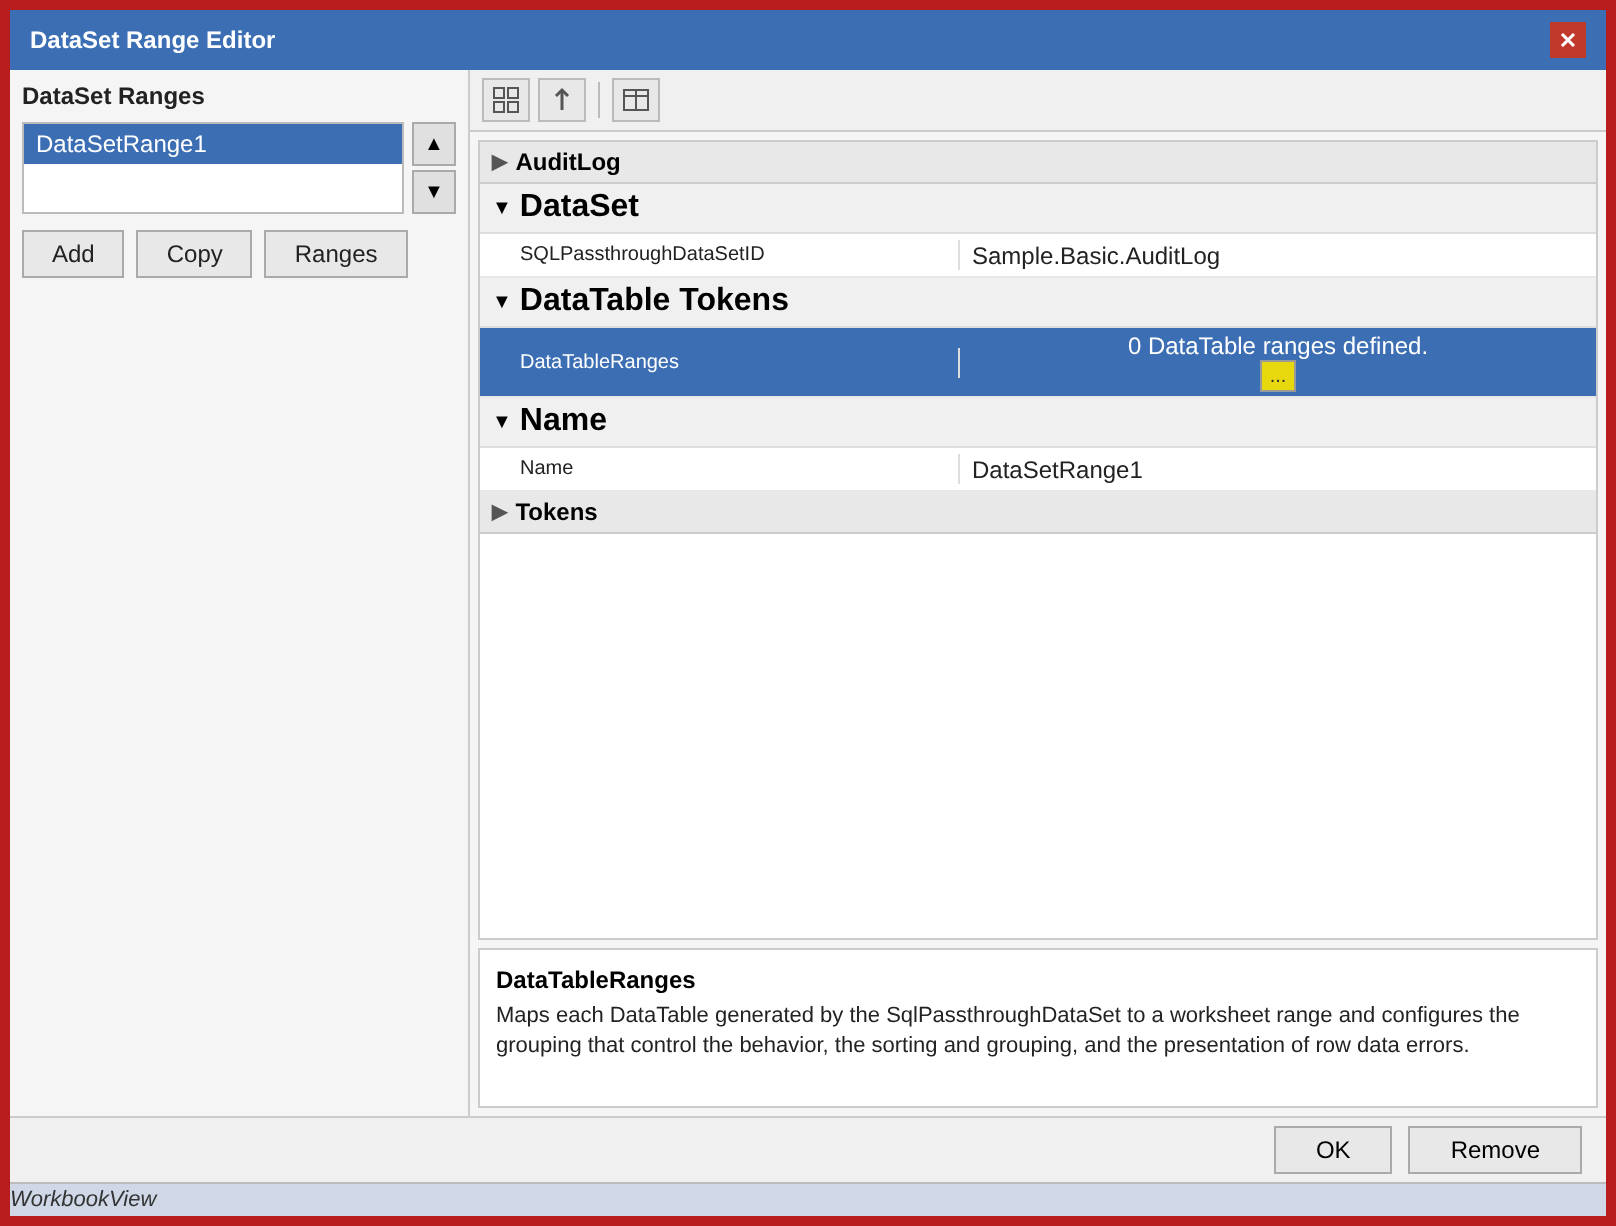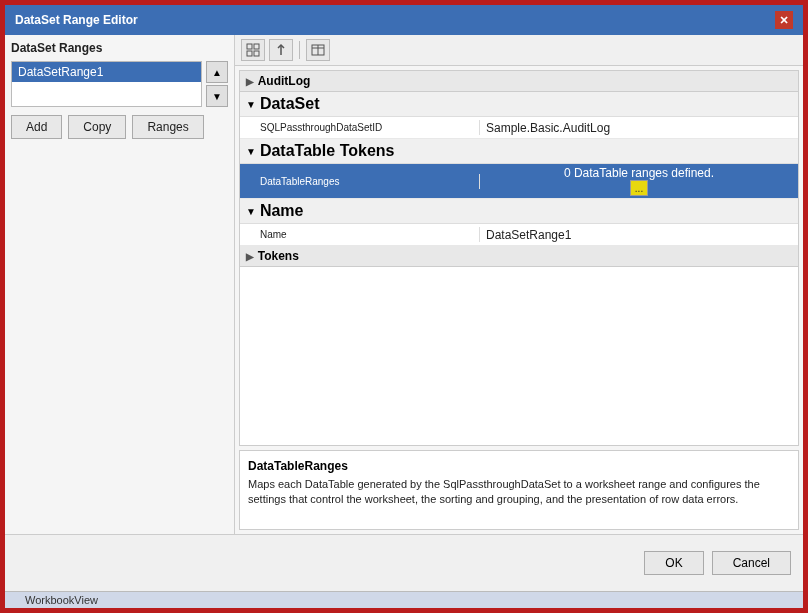--- a/index.html
+++ b/index.html
@@ -283,41 +283,42 @@
     .info-text {
       font-size: 11px;
       color: #222;
       line-height: 1.4;
     }
 
     
     .dialog-footer {
       background: #f0f0f0;
       border-top: 1px solid #ccc;
-      padding: 16px 12px;
+      padding: 4px 12px;
       display: flex;
       justify-content: flex-end;
       gap: 8px;
       align-items: center;
     }
 
     .footer-btn {
       padding: 4px 20px;
       font-size: 12px;
       border: 1px solid #aaa;
       background: #e8e8e8;
       cursor: pointer;
     }
 
     .bottom-strip {
       background: #d0d8e8;
-      padding: 2px 20px;
+      padding: 2px 0;
       font-size: 11px;
       color: #333;
       border-top: 1px solid #bbb;
+      font-style: italic;
     }
   </style>
 </head>
 <body>
 
 <div class="dialog">
 
   <div class="title-bar">
     <span>DataSet Range Editor</span>
     <button class="title-bar-close">✕</button>
@@ -411,26 +412,26 @@
         </div>
 
         <div class="prop-section-header">
           <span class="expand-icon">▶</span>
           <span>Tokens</span>
         </div>
       </div>
 
       <div class="info-panel">
         <div class="info-title">DataTableRanges</div>
-        <div class="info-text">Maps each DataTable generated by the SqlPassthroughDataSet to a worksheet range and configures the settings that control the worksheet, the sorting and grouping, and the presentation of row data errors.</div>
+        <div class="info-text">Maps each DataTable generated by the SqlPassthroughDataSet to a worksheet range and configures the grouping that control the behavior, the sorting and grouping, and the presentation of row data errors.</div>
       </div>
     </div>
   </div>
 
   <div class="dialog-footer">
     <button class="footer-btn">OK</button>
-    <button class="footer-btn">Cancel</button>
+    <button class="footer-btn">Remove</button>
   </div>
 
   <div class="bottom-strip">
     <span>WorkbookView</span>
   </div>
 </div>
 
 </body></html>

